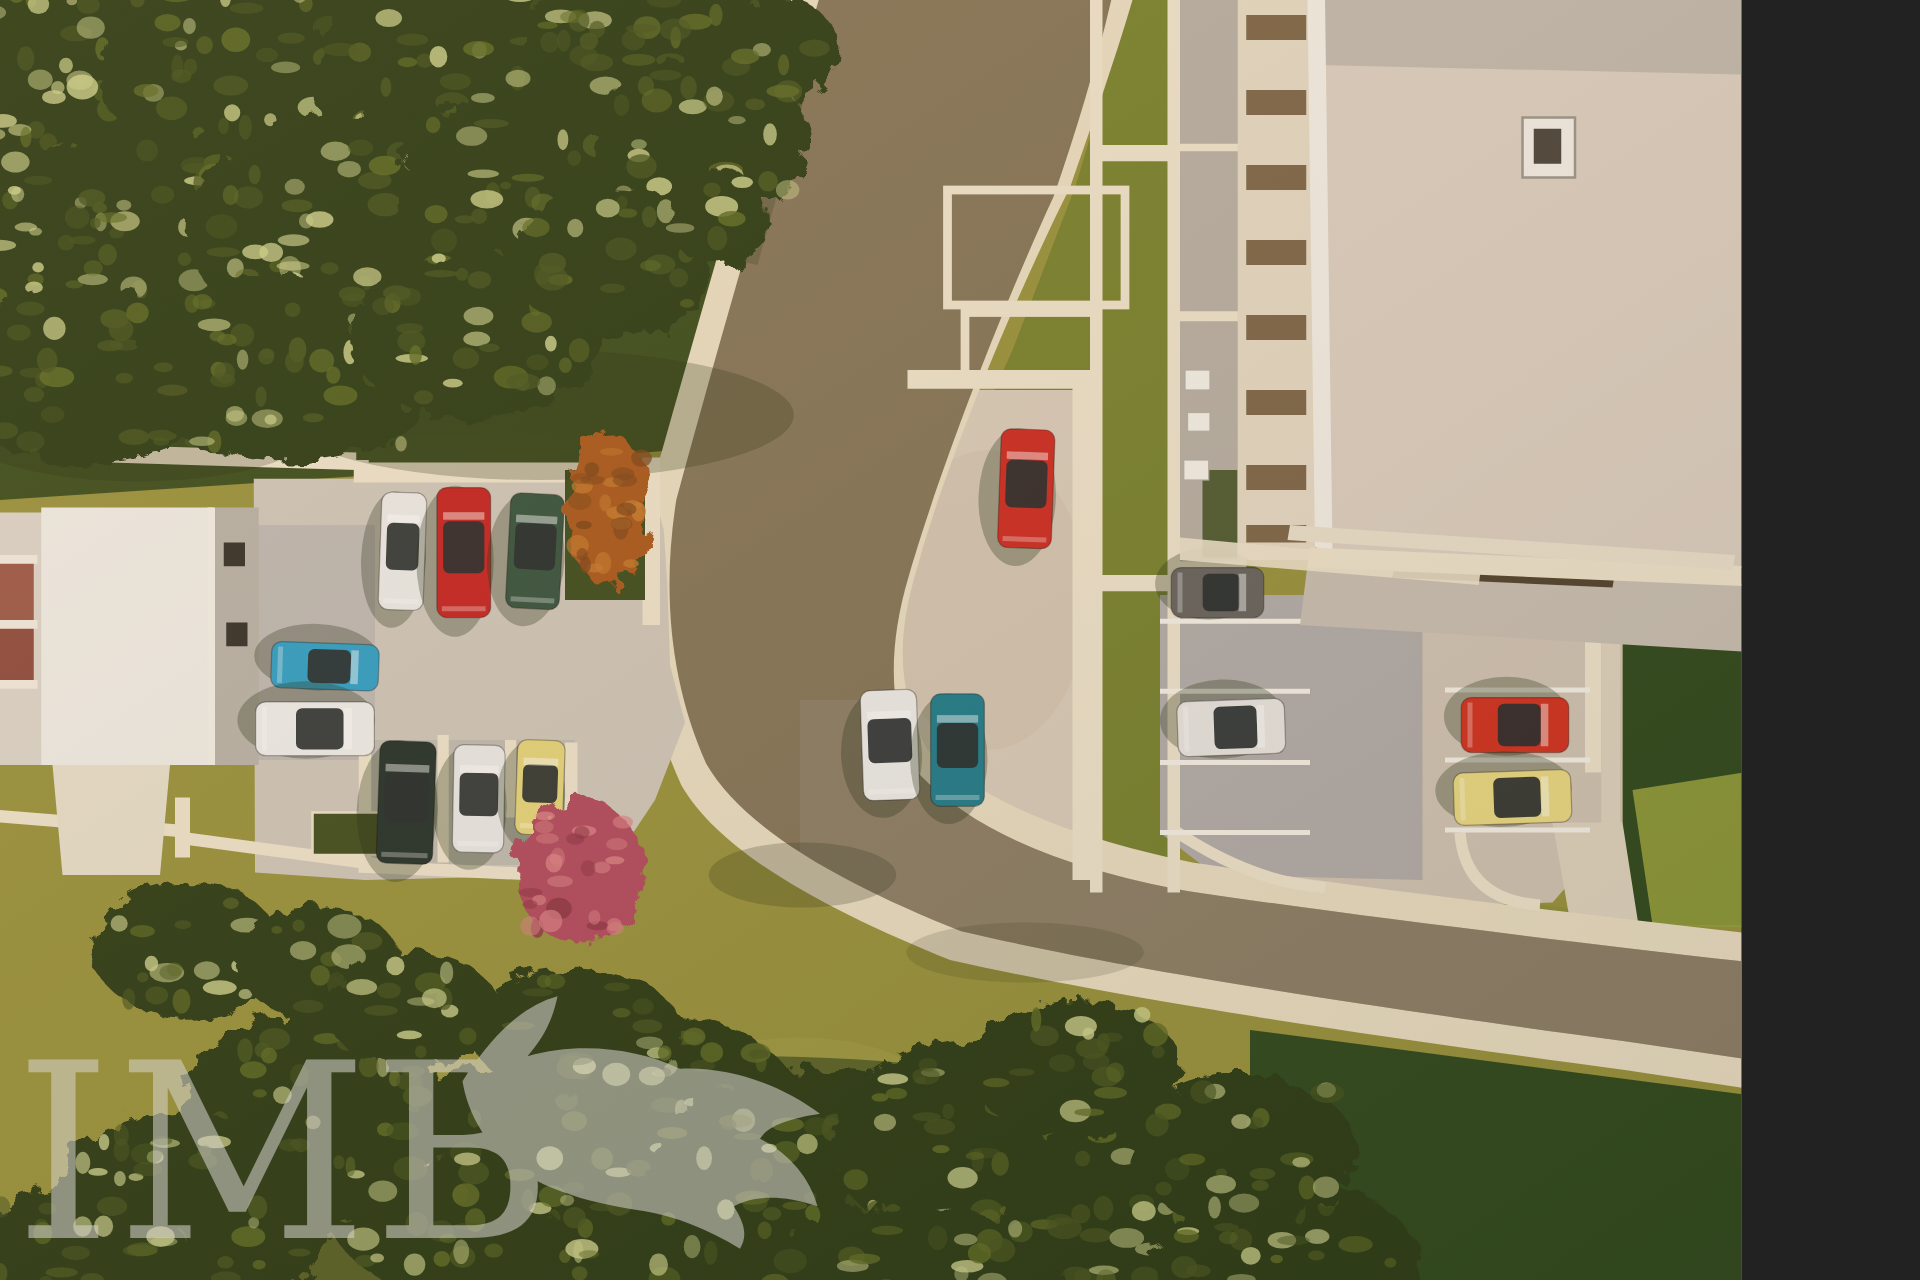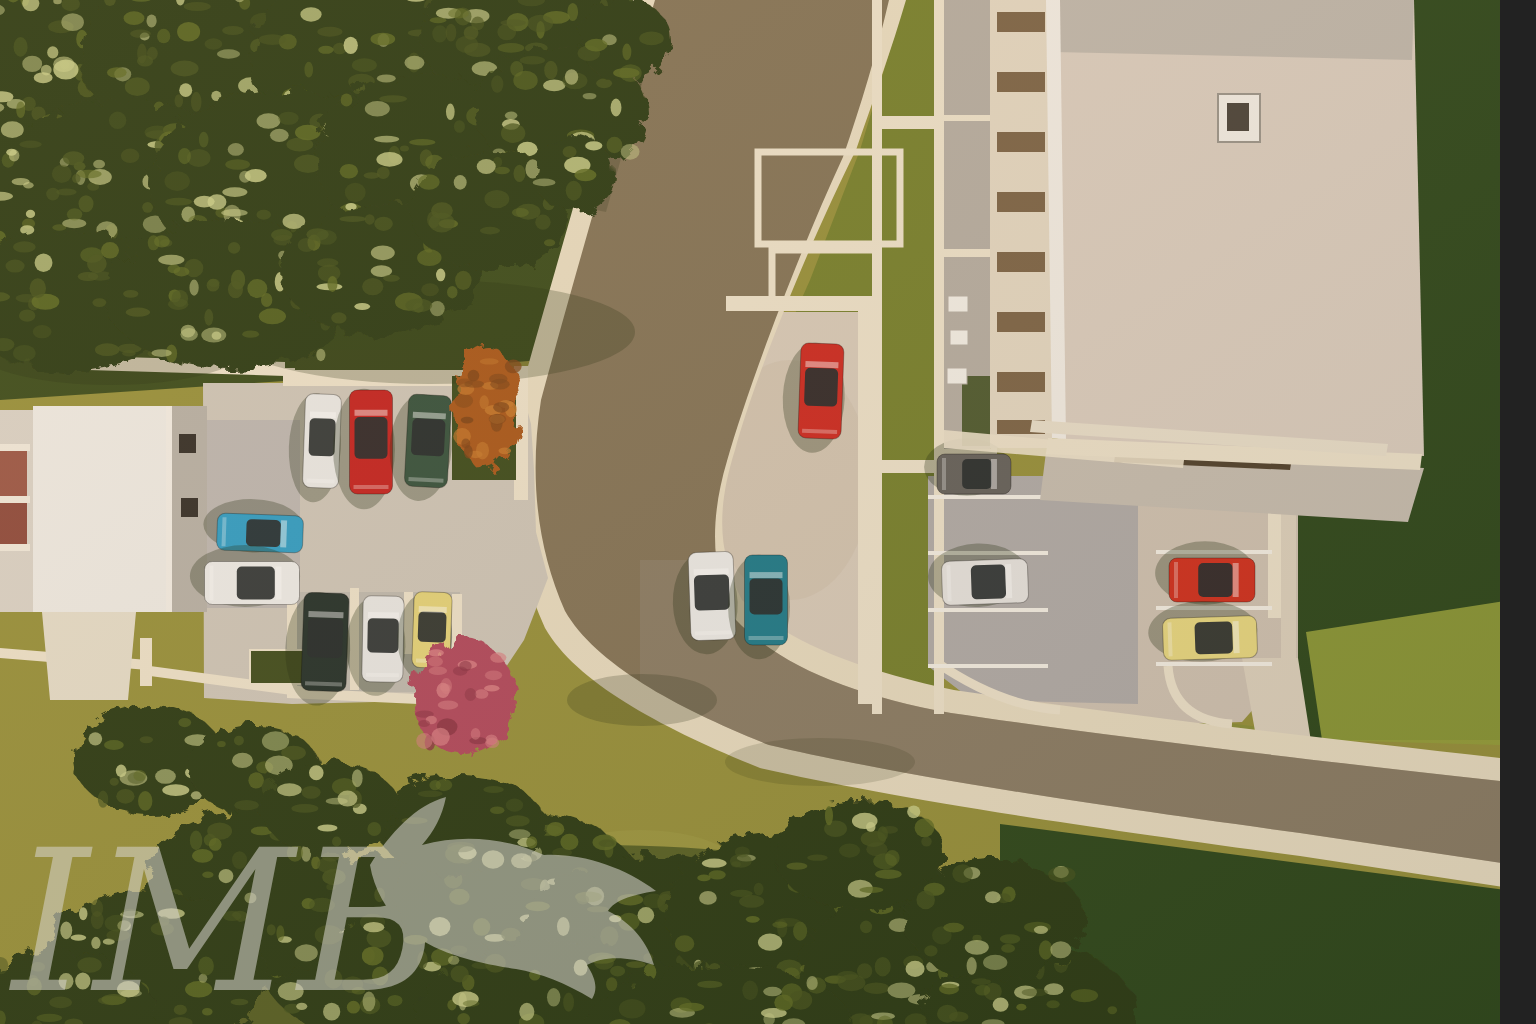--- a/index.html
+++ b/index.html
@@ -1,16 +1,16 @@
 <!DOCTYPE html>
 <html style="--grass_base: #96913d; --canopy_back: #3a4c1d; --grass_strip: #76812f; --grass_light_strip: #8a8f3a; --lawn_dark: #2d481d; --lawn_lit: #93a03c; --road: #837459; --road_low: #9b9188; --sidewalk: #e7dcc2; --pavement: #cdc6ba; --pad: #d7cbbb; --lot: #cfc3b4; --lot_shadow: #7e869b; --wall: #ece2cc; --wall_bright: #f3efe6; --kerb: #ddd2bf; --roof_white: #edebe6; --roof_gray: #b6b1a8; --roof_beige: #dacec1; --roof_edge: #f1ede6; --roof_top_shadow: #aaa69f; --facade: #e3d8c4; --window: #7c6549; --window_dark: #50422f; --vent: #332f2a; --terrace: #b5aea4; --cube: #f2efe8; --hedge: #3c4c1e; --planter: #3f4d1f; --band: #c6beb2; --patio: #e4ddcb; --struct_strip: #d9d3c9; --brick1: #9a5748; --brick2: #8d4a3e; --beam: #efe9dd; --tree_dark: #2c3b16; --tree_mid: #45541f; --tree_light: #c9cf8c; --tree_accent: #5c6b25; --shadow: #1f2a10; --glass: #252b2e; --watermark: #d8d5cf;"><head>
 <meta charset="utf-8">
 <style>
   html,body{margin:0;padding:0;background:#222;}
-  .stage{position:relative;width:1500px;height:1024px;overflow:hidden;background:var(--grass_base,#96913d);font-style:italic;}
+  .stage{position:relative;width:1393px;height:1024px;overflow:hidden;background:var(--grass_base,#96913d);}
   .stage svg{position:absolute;left:0;top:0;display:block;}
   .grass-base{fill:var(--grass_base);}
   .canopy-back{fill:var(--canopy_back);}
   .lawn-dark{fill:var(--lawn_dark);}
   .lawn-lit{fill:var(--lawn_lit);}
   .grass-strip{fill:var(--grass_strip);}
   .grass-lite{fill:var(--grass_light_strip);}
   .sidewalk{fill:var(--sidewalk);}
   .asphalt{fill:var(--road);}
   .road-lite{fill:var(--road_low);}

